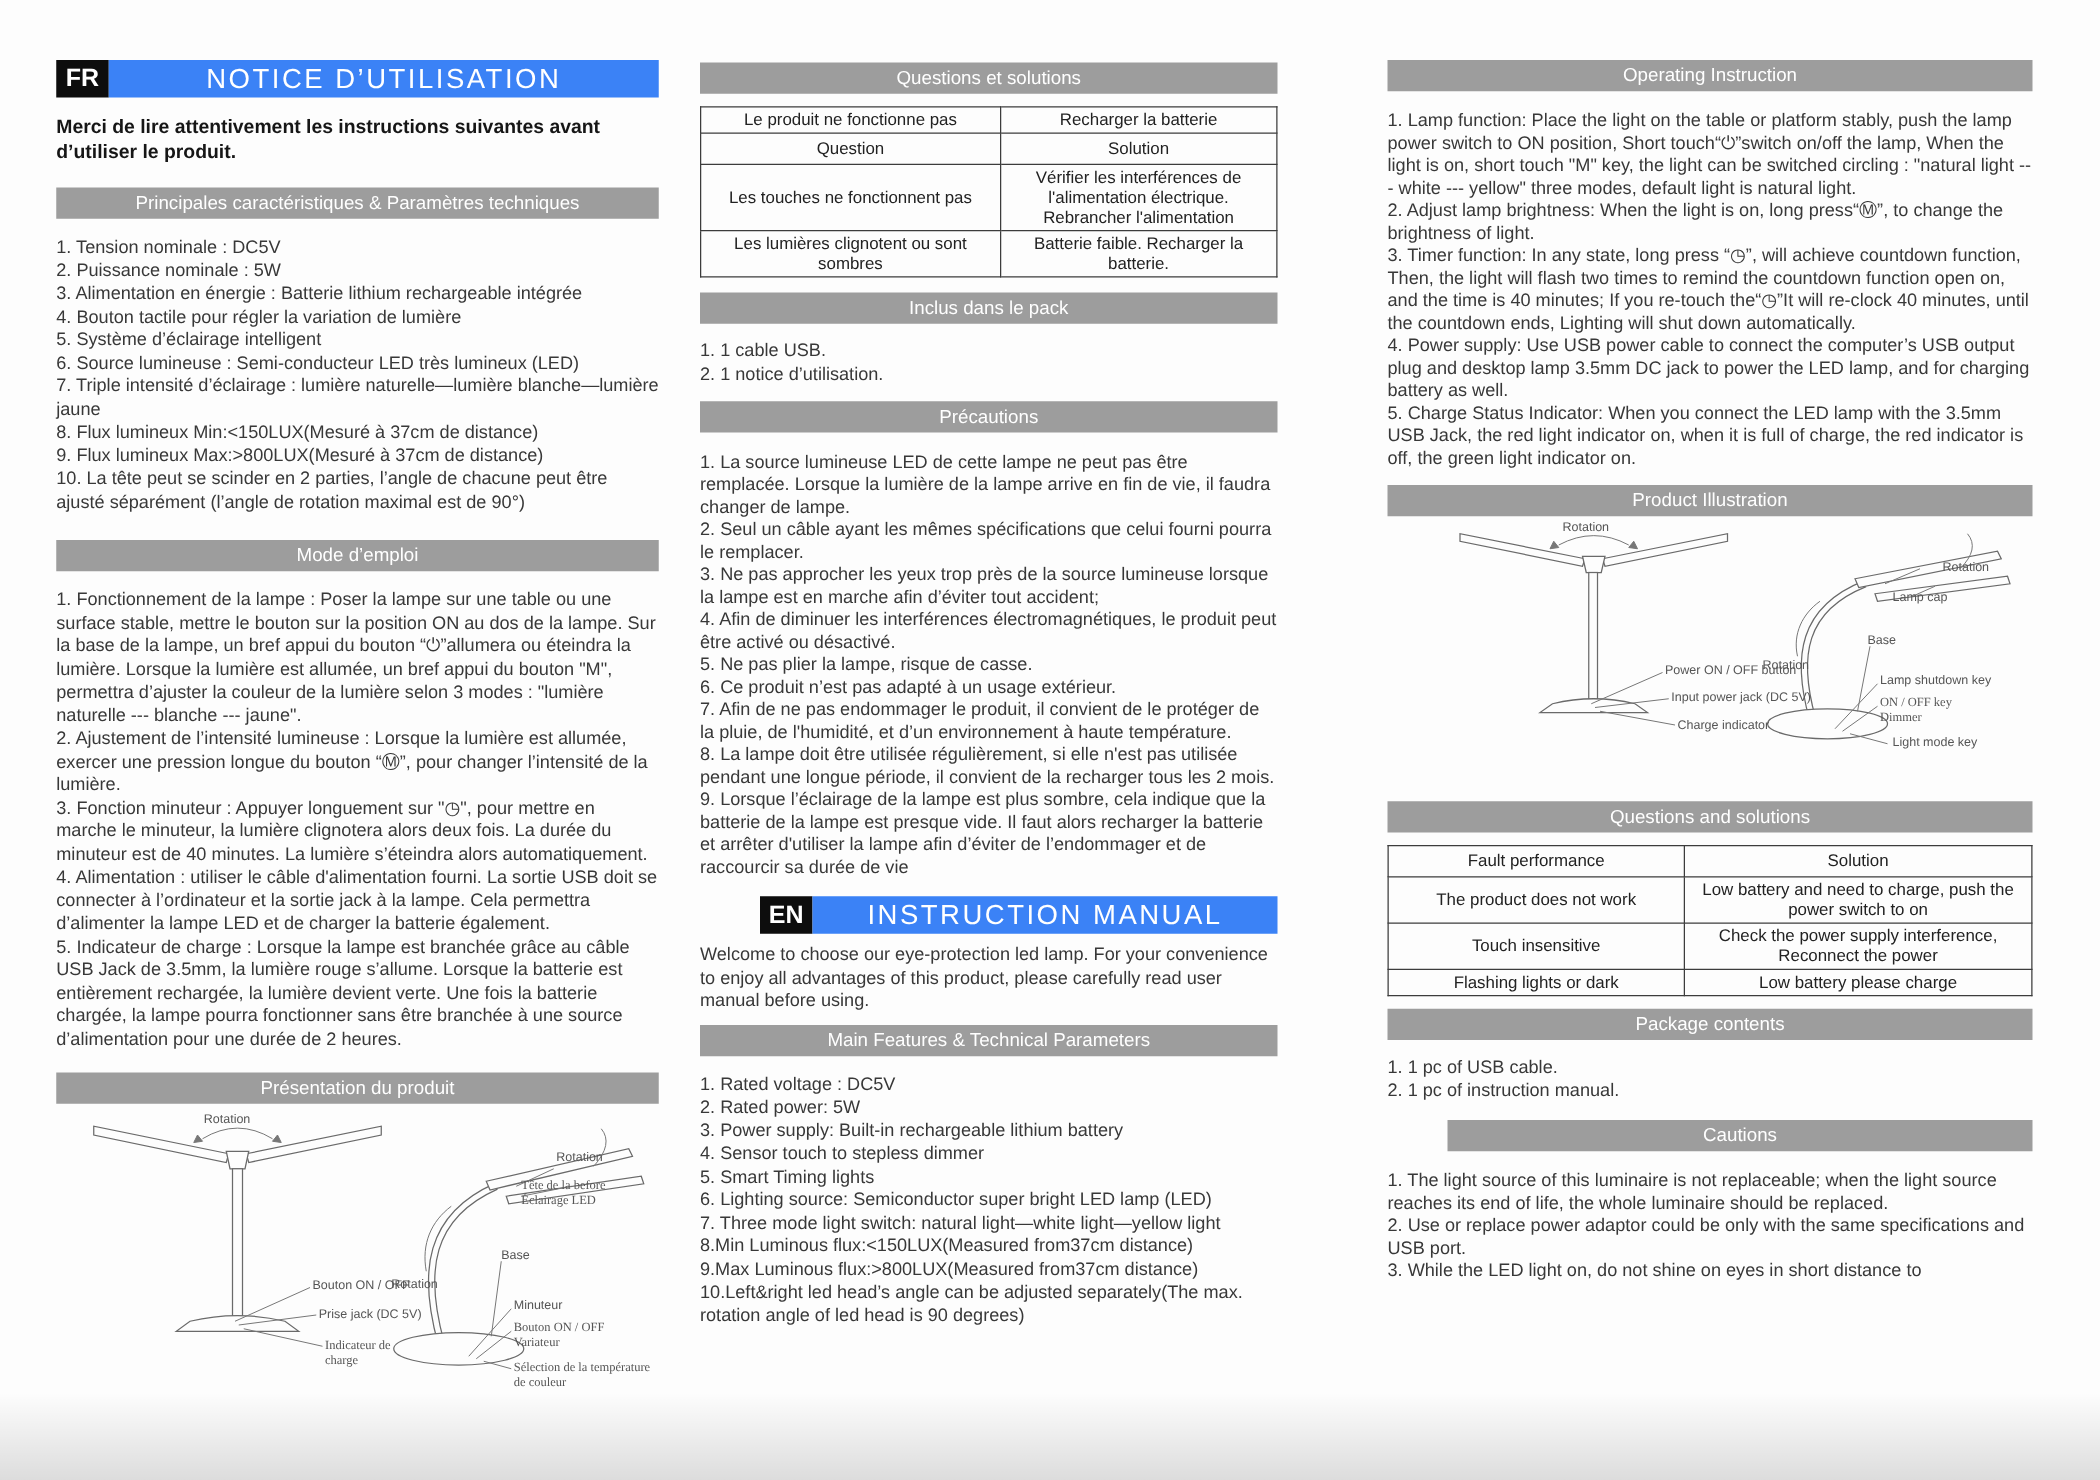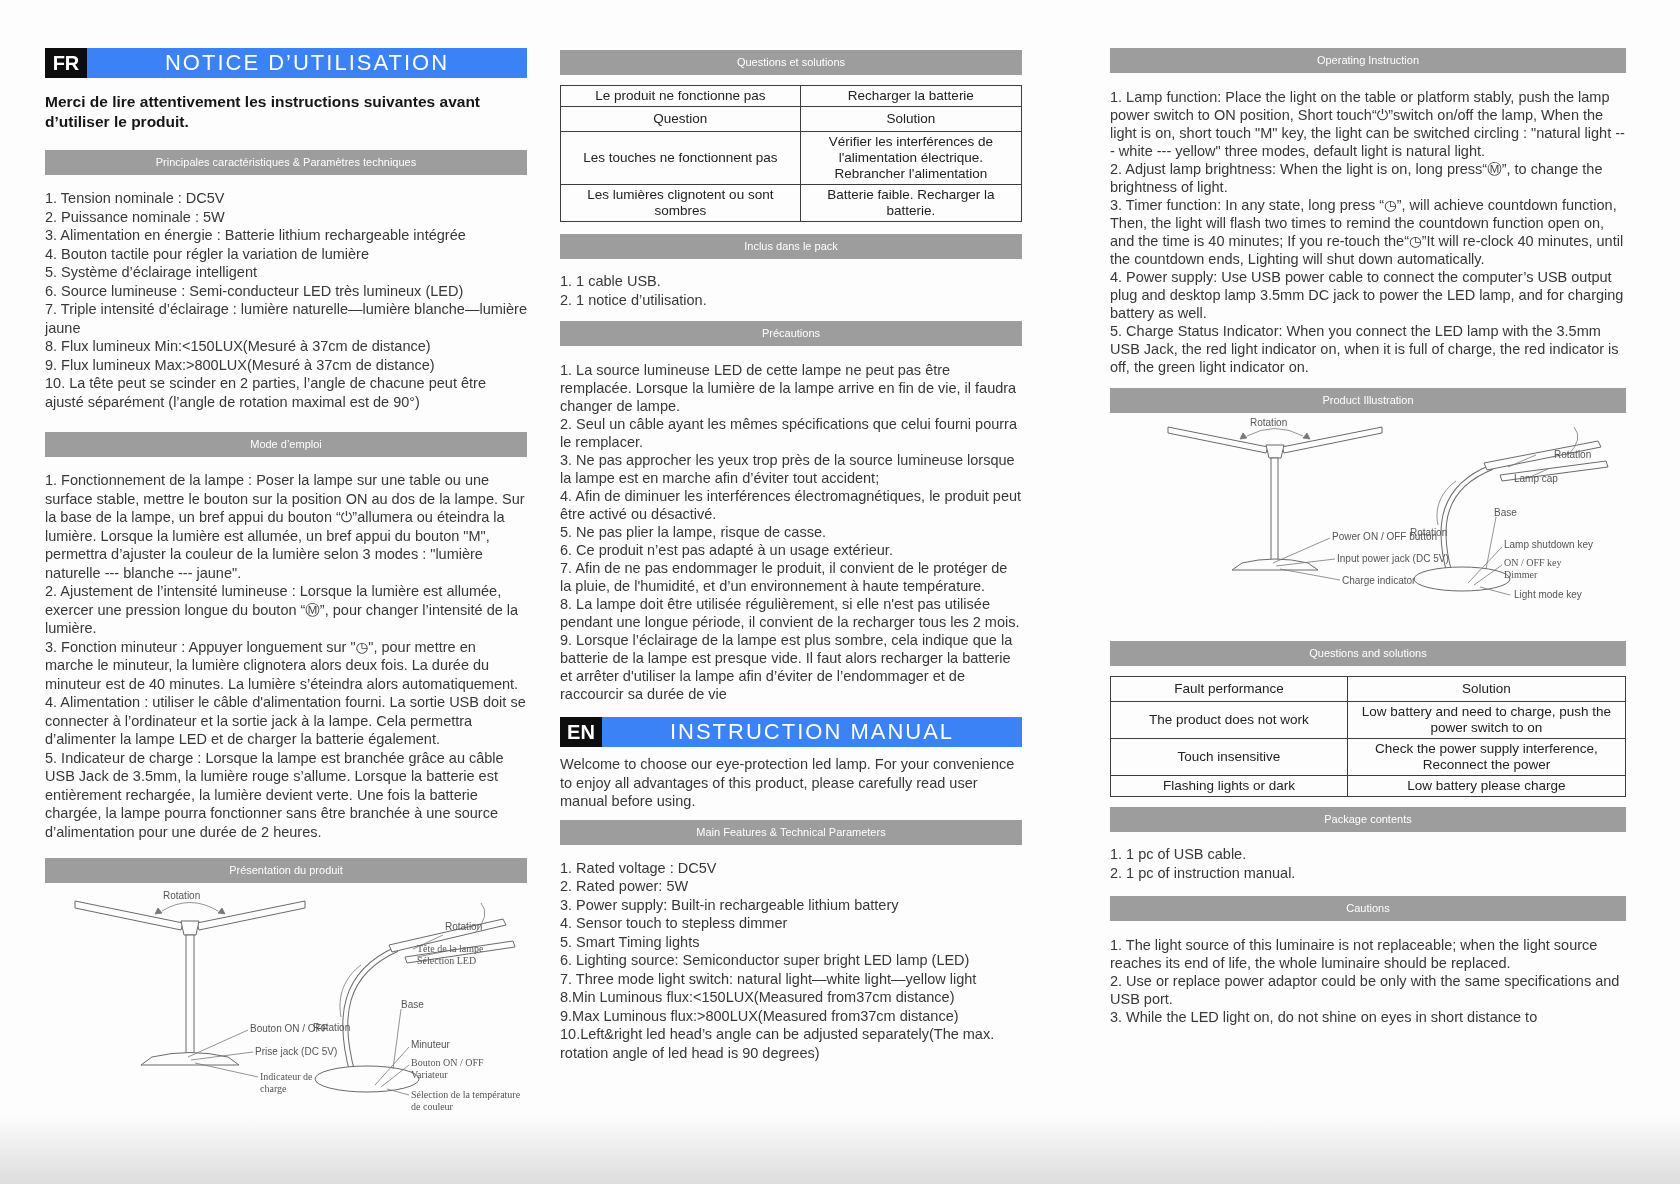--- a/index.html
+++ b/index.html
@@ -14,40 +14,40 @@
   .col{position:absolute;top:48px;}
   #col1{left:45px;width:482px;}
   #col2{left:560px;width:462px;}
   #col3{left:1110px;width:516px;}
 
   .titlerow{display:flex;height:30px;}
   .langbox{background:#0d0d0d;color:#fff;font-weight:bold;font-size:20px;
     width:42px;text-align:center;line-height:30px;flex:0 0 42px;}
   .bigbar{flex:1;background:#3b82f6;color:#fff;font-size:22px;letter-spacing:2px;
     text-align:center;line-height:30px;}
-  .bar{background:#9d9d9d;color:#fff;font-size:11px;text-align:center;
+  .bar{background:#9d9d9d;color:#fff;font-size:15px;text-align:center;
     height:25px;line-height:25px;}
   .intro{font-weight:bold;color:#161616;font-size:15.5px;line-height:20px;margin:14px 0 0;}
   .plist p{margin:0;font-size:14.5px;line-height:18.5px;}
   .plist{margin-top:14px;}
   .tight p{line-height:18px;}
 
   table{border-collapse:collapse;width:100%;font-size:13.5px;color:#222;
     margin-top:10px;table-layout:fixed;}
   th,td{border:1.5px solid #3c3c3c;text-align:center;padding:2px 5px;
     font-weight:normal;line-height:16px;}
   th{height:20px;}
 
   .diagram{position:relative;margin-top:4px;}
   .diagram svg{position:absolute;left:0;top:0;}
   .dlabel{position:absolute;font-size:10px;line-height:11.5px;color:#555;white-space:nowrap;}
   .dlabel.wrap{white-space:normal;font-family:Liberation Serif, serif;}
   .mt2{margin-top:2px;}  .mt8{margin-top:8px;}
   .mt9{margin-top:9px;}  .mt10{margin-top:10px;}.mt12{margin-top:12px;}
-  .mt13{margin-top:13px;}.mt14{margin-top:14px;}.mt15{margin-top:15px;}
+  .mt13{margin-top:13px;}.mt14{margin-top:14px;margin-left:48px;}.mt15{margin-top:15px;}
   .mt16{margin-top:16px;}.mt17{margin-top:17px;}.mt18{margin-top:18px;}
   .mt21{margin-top:21px;}
 </style>
 </head>
 <body>
 
 <section class="col" id="col1">
   <div class="titlerow">
     <div class="langbox">FR</div>
     <div class="bigbar">NOTICE D’UTILISATION</div>
@@ -113,21 +113,21 @@
         <line x1="330" y1="198" x2="364" y2="160"></line>
         <line x1="336" y1="200" x2="364" y2="178"></line>
         <line x1="342" y1="202" x2="364" y2="208"></line>
       </g>
     </svg>
     <span class="dlabel" style="left:118px;top:3px;">Rotation</span>
     <span class="dlabel" style="left:205px;top:136px;">Bouton ON / OFF</span>
     <span class="dlabel" style="left:210px;top:159px;">Prise jack (DC 5V)</span>
     <span class="dlabel wrap" style="left:215px;top:184px;width:62px;">Indicateur de charge</span>
     <span class="dlabel" style="left:400px;top:34px;">Rotation</span>
-    <span class="dlabel wrap" style="left:372px;top:56px;width:86px;">Tête de la lampe Sélection LED</span>
+    <span class="dlabel wrap" style="left:372px;top:56px;width:86px;">Tête de la before Éclairage LED</span>
     <span class="dlabel" style="left:268px;top:135px;">Rotation</span>
     <span class="dlabel" style="left:356px;top:112px;">Base</span>
     <span class="dlabel" style="left:366px;top:152px;">Minuteur</span>
     <span class="dlabel wrap" style="left:366px;top:170px;width:90px;">Bouton ON / OFF Variateur</span>
     <span class="dlabel wrap" style="left:366px;top:202px;width:110px;">Sélection de la température de couleur</span>
   </div>
 </section>
 
 <section class="col" id="col2">
   <div class="bar mt2">Questions et solutions</div>

